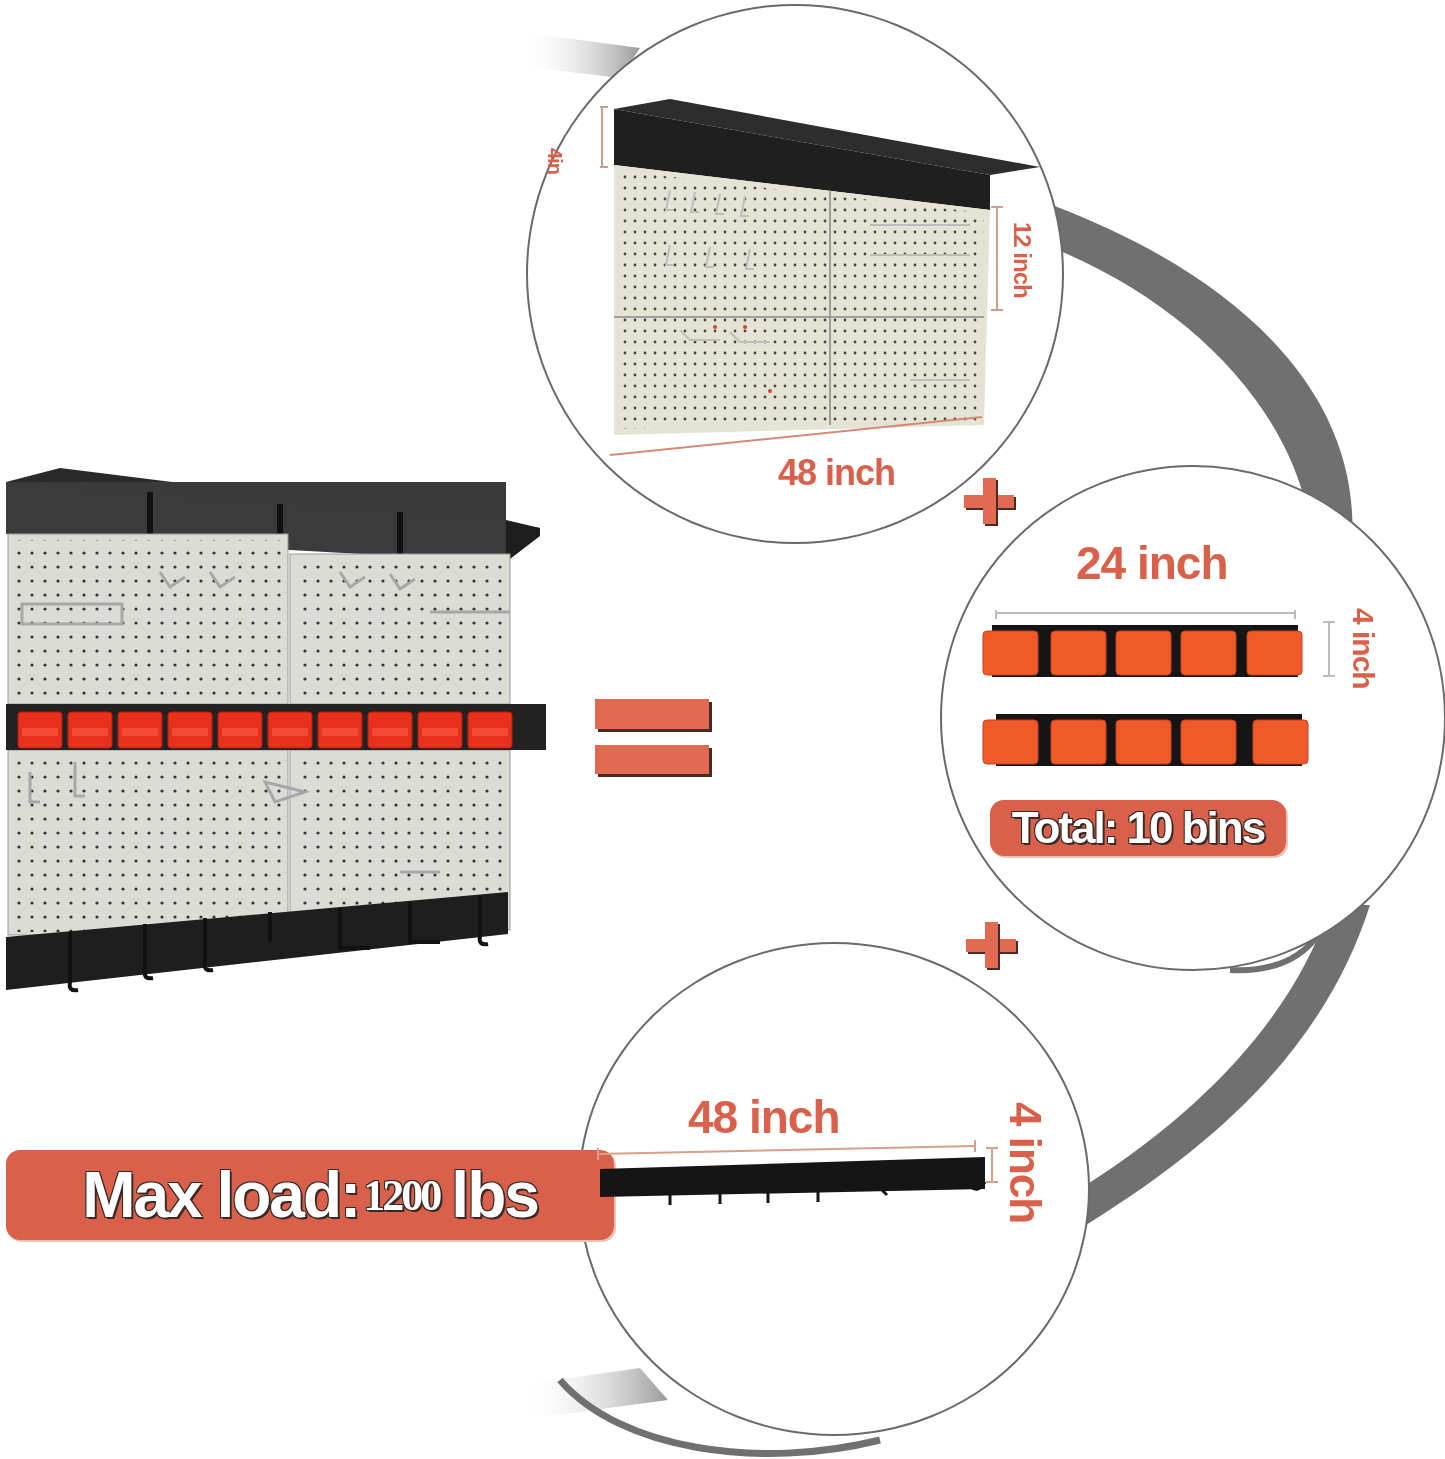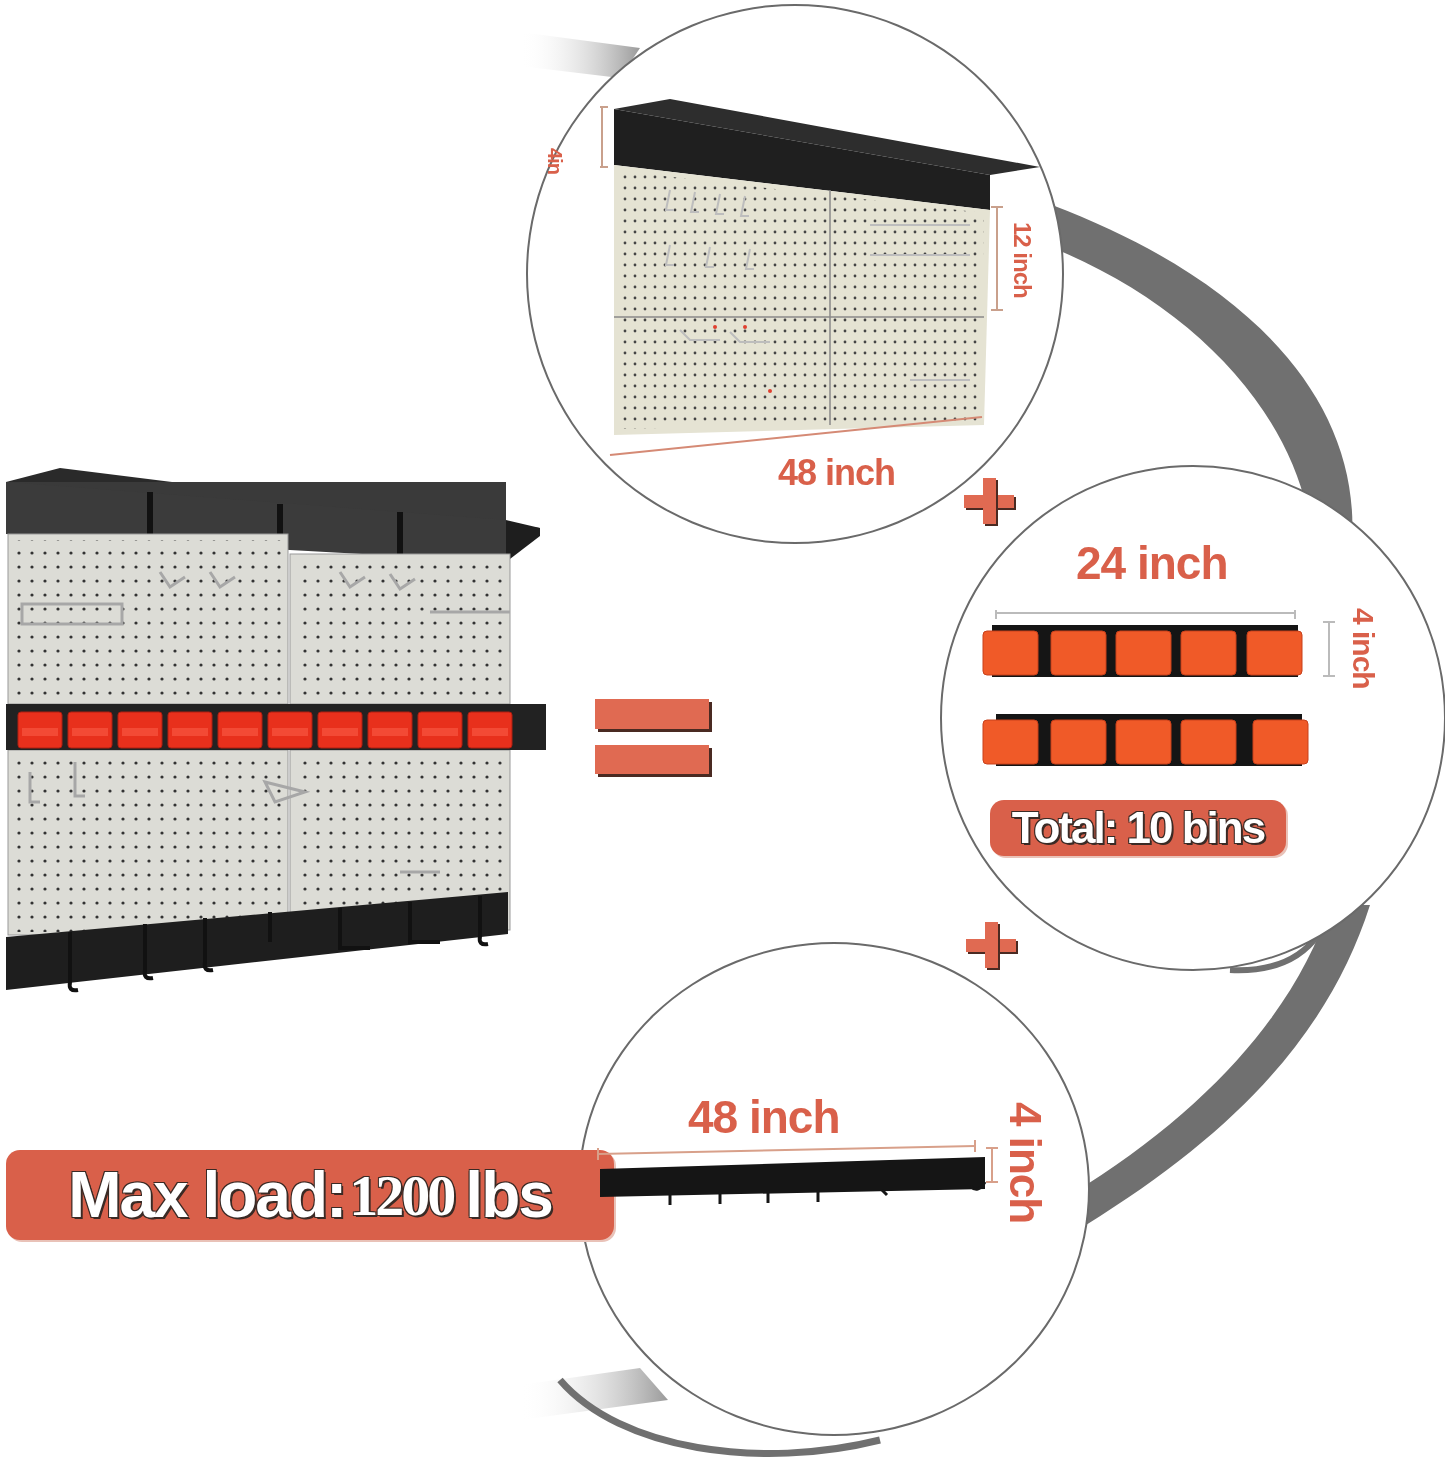--- a/index.html
+++ b/index.html
@@ -124,21 +124,21 @@
     <path d="M205 456 v44 q-2 10 8 8"></path>
     <path d="M270 450 v30"></path>
     <path d="M340 446 v40 h30"></path>
     <path d="M410 440 v40 h30"></path>
     <path d="M480 434 v40 q-2 10 8 8"></path>
   </g>
 </svg>
 
 <div class="badge" style="left:6px; top:1103px; width:608px; height:90px; font-size:64px;margin-top:47px;">
   <span>Max load:</span>
-  <span class="num-serif" style="font-size:58px; margin:0 12px 0 4px; letter-spacing:-3px;">1200</span>
+  <span class="num-serif" style="font-size:44px; margin:0 12px 0 4px; letter-spacing:-3px;">1200</span>
   <span>lbs</span>
 </div>
 
 <div class="eq-bar" style="left:595px; top:699px; width:114px; height:30px;"></div>
 <div class="eq-bar" style="left:595px; top:745px; width:114px; height:29px;"></div>
 
 <div class="plus" style="left:964px; top:478px;">
     <div class="h"></div>
     <div class="v"></div>
   </div>

